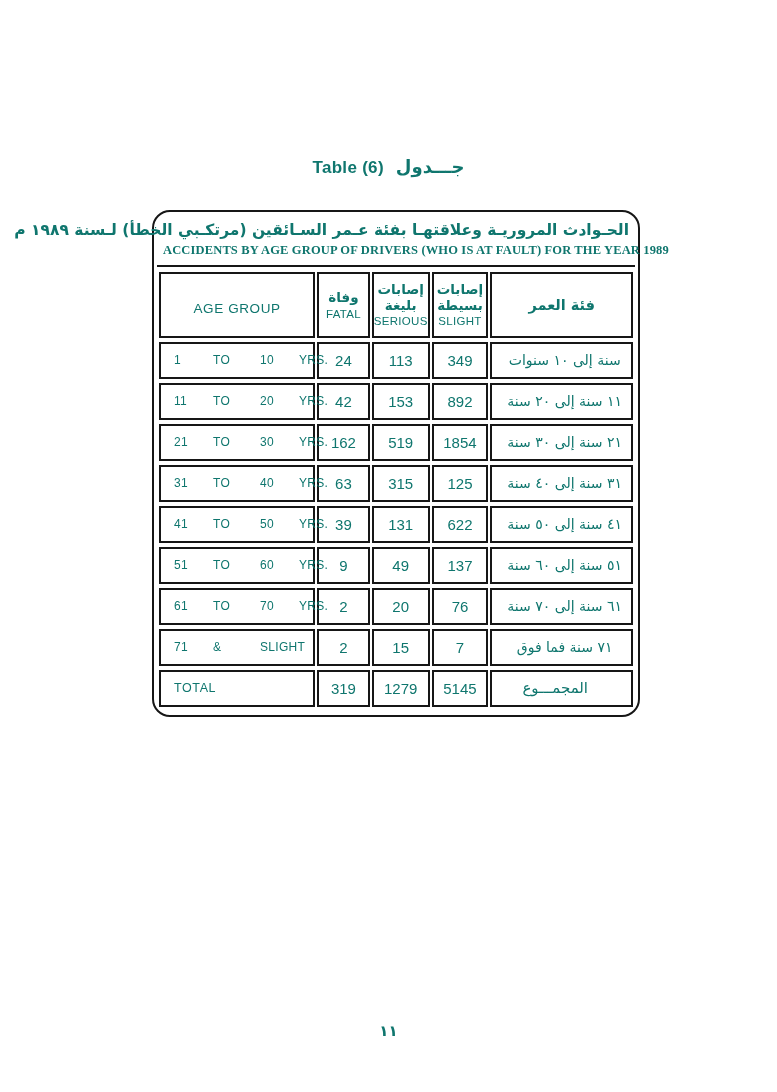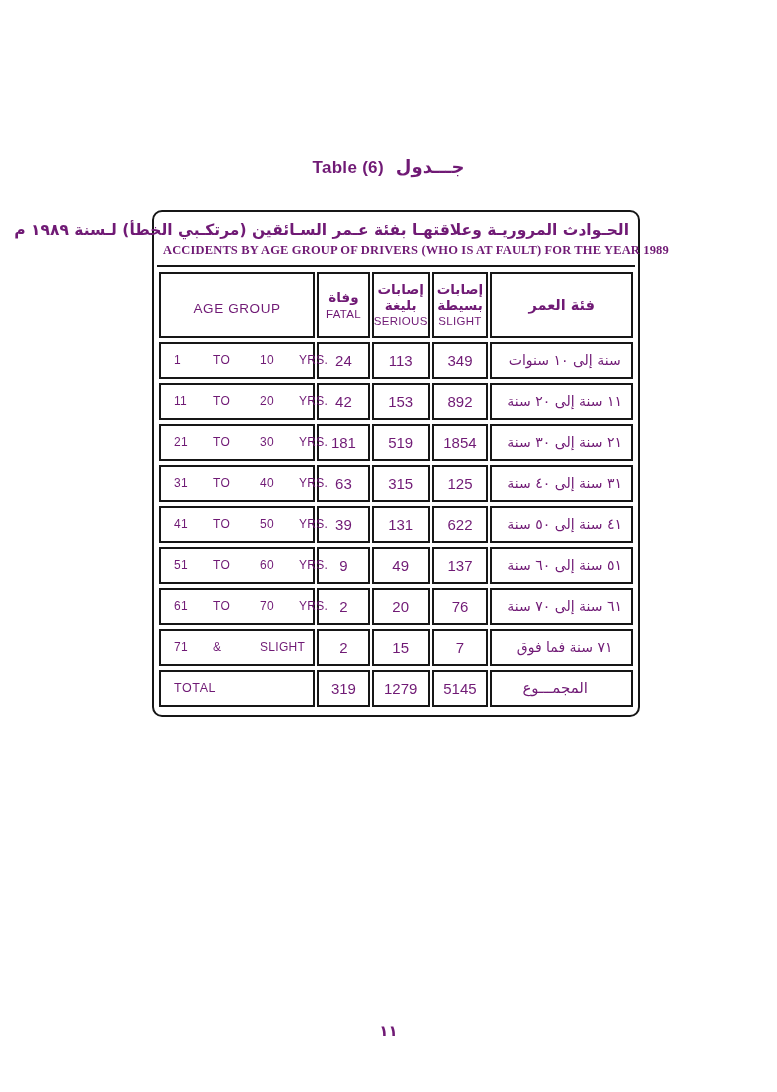--- a/index.html
+++ b/index.html
@@ -3,21 +3,21 @@
 <meta charset="utf-8">
 <style>
   * { margin: 0; padding: 0; box-sizing: border-box; }
   html, body { background: #e8e8e8; }
   .page {
     position: relative;
     width: 777px;
     height: 1092px;
     margin: 0 auto;
     background: #ffffff;
-    color: #701a75;
+    color: #0f766e;
     font-family: "Liberation Sans", sans-serif;
     overflow: hidden;
   }
   
   .caption {
     position: absolute;
     top: 156px;
     left: 0;
     width: 100%;
     text-align: center;
@@ -35,21 +35,21 @@
     font-size: 18px;
     margin-left: 12px;
   }
   
   .frame {
     position: absolute;
     top: 210px;
     left: 152px;
     width: 488px;
     border: 2px solid #161616;
-    border-radius: 10px;
+    border-radius: 18px;
     padding: 3px 3px 4px 3px;
     background: #ffffff;
   }
   .frame-title {
     border-bottom: 2px solid #161616;
     padding: 5px 6px 7px 6px;
     text-align: center;
   }
   .frame-title .t-ar {
     direction: rtl;
@@ -230,21 +230,21 @@
         </tr>
         <tr>
           <td>
               <div class="age-line">
                 <span>21</span>
                 <span>TO</span>
                 <span>30</span>
                 <span>YRS.</span>
               </div>
             </td>
-          <td class="num">181</td>
+          <td class="num">162</td>
           <td class="num">519</td>
           <td class="num">1854</td>
           <td class="ar-cell">٢١ سنة إلى ٣٠ سنة</td>
         </tr>
         <tr>
           <td>
               <div class="age-line">
                 <span>31</span>
                 <span>TO</span>
                 <span>40</span>

